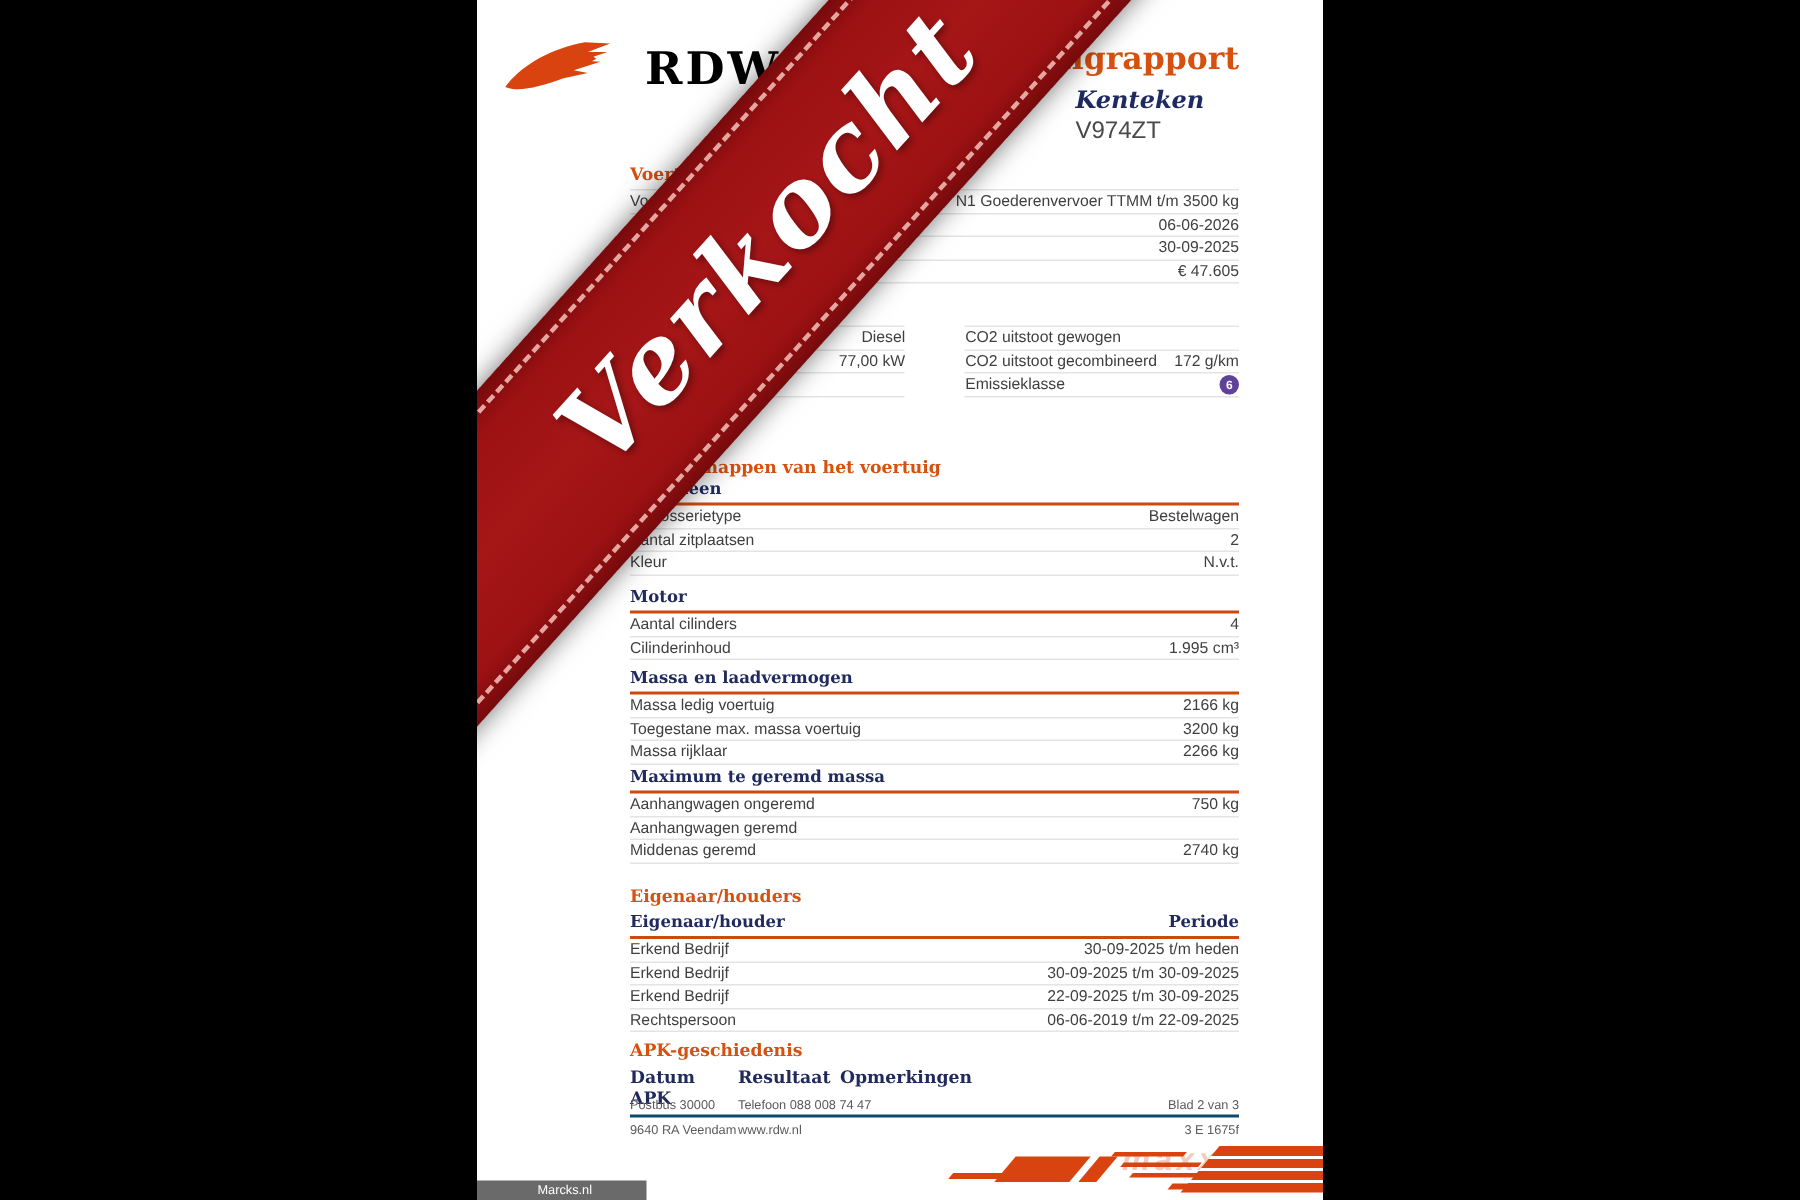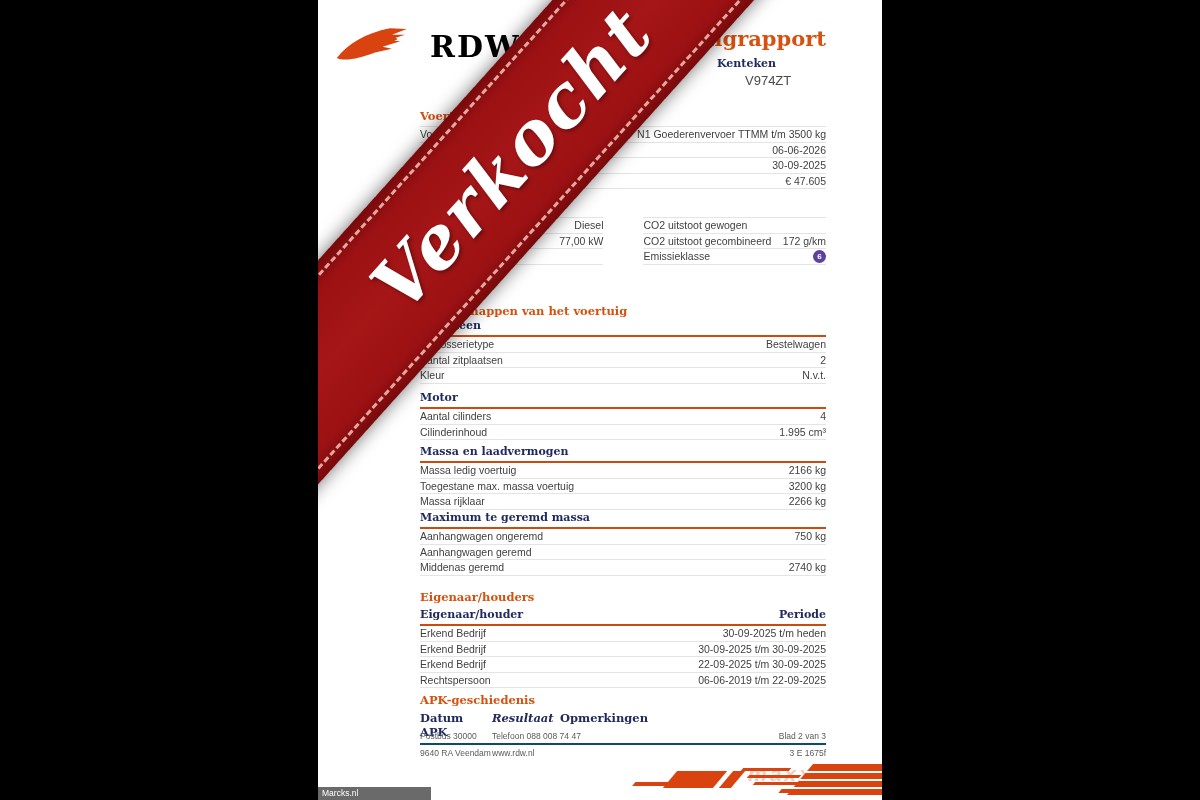--- a/index.html
+++ b/index.html
@@ -6,22 +6,22 @@
   #screen{position:relative;width:1200px;height:800px;background:#000;overflow:hidden;
           font-family:"Liberation Sans",sans-serif;}
   .page{position:absolute;left:318px;top:0;width:564px;height:800px;background:#ffffff;overflow:hidden;}
 
   
   .logo{position:absolute;left:16px;top:20px;display:flex;align-items:center;gap:12px;}
   .logo-text{font-family:"DejaVu Serif",serif;font-weight:bold;font-size:30px;color:#000000;letter-spacing:2px;}
   .report-title{position:absolute;right:56px;top:26px;font-family:"DejaVu Serif",serif;font-weight:bold;
                 font-size:21px;color:#d6510f;}
   .kenteken{position:absolute;left:399px;top:57px;}
-  .kenteken .klabel{font-family:"DejaVu Serif",serif;font-weight:bold;font-size:11px;color:#1f2a63;display:block;}
-  .kenteken .kvalue{font-size:13px;color:#4a4a4a;display:block;margin-top:3px;margin-left:28px;}
+  .kenteken .klabel{font-family:"DejaVu Serif",serif;font-weight:bold;font-size:16px;color:#1f2a63;display:block;font-style:italic;}
+  .kenteken .kvalue{font-size:16px;color:#4a4a4a;display:block;margin-top:3px;}
 
   
   .content{position:absolute;left:102px;top:0;width:406px;height:800px;}
   .sectitle{font-family:"DejaVu Serif",serif;font-weight:bold;font-size:11.5px;color:#d6510f;}
   .subhead{font-family:"DejaVu Serif",serif;font-weight:bold;font-size:11px;color:#202a5e;
            padding-bottom:3px;border-bottom:2px solid #cc4a10;}
   .rows{width:100%;}
   .row{display:flex;justify-content:space-between;align-items:center;height:14.6px;
        border-bottom:1px solid #e4e4e4;font-size:10.5px;color:#3f3f3f;}
   .row.topline{border-top:1px solid #e4e4e4;}
@@ -39,21 +39,21 @@
 
   
   .ownerhead{display:flex;justify-content:space-between;align-items:flex-end;
              border-bottom:2px solid #cc4a10;padding-bottom:3px;}
   .ownerhead span{font-family:"DejaVu Serif",serif;font-weight:bold;font-size:11px;color:#202a5e;}
 
   
   .apkhead{display:flex;border-bottom:2px solid #0c4a6e;padding-bottom:4px;}
   .apkhead span{font-family:"DejaVu Serif",serif;font-weight:bold;font-size:11.5px;color:#202a5e;}
   .apkhead .c1{width:72px;}
-  .apkhead .c2{width:68px;font-style:italic;}
+  .apkhead .c2{width:68px;}
 
   
   .footrow{display:flex;font-size:8.5px;color:#5a5a5a;}
   .footrow .f1{width:72px;}
   .footrow .f2{flex:1;}
   .footrow .f3{text-align:left;}
 
   
   .ribbon{position:absolute;left:-257px;top:83px;width:900px;height:150px;transform:rotate(-48deg);
           background:linear-gradient(180deg,#760a0c 0%,#9c1113 14%,#a51617 50%,#9c1113 86%,#760a0c 100%);
@@ -68,21 +68,21 @@
   
   .maxxlogo{position:absolute;left:312px;top:762px;width:260px;height:38px;}
   .bar{position:absolute;background:#d8430f;transform:skewX(-40deg);}
   .truckbody{position:absolute;left:170px;top:2px;width:112px;height:31px;transform:skewX(-40deg);
       background:linear-gradient(180deg,#d8430f 0 7px,#fff 7px 9px,#d8430f 9px 15px,#fff 15px 17px,
                  #d8430f 17px 23px,#fff 23px 25px,#d8430f 25px 31px);}
   .watermark{position:absolute;left:118px;top:0px;font-size:21px;font-weight:bold;font-style:italic;
       color:rgba(216,67,15,0.28);letter-spacing:3px;}
 
   .statusbar{position:absolute;left:0;bottom:0;width:113px;height:13px;background:#6a6a6a;z-index:20;
-      color:#fff;font-size:8.5px;line-height:13px;padding-left:4px;box-sizing:border-box;}
+      color:#fff;font-size:8.5px;line-height:13px;padding-left:4px;box-sizing:border-box;text-align:center;}
 </style>
 </head>
 <body>
 
 <div id="screen">
   <div class="page">
 
     <div class="logo">
       <span>
         <svg width="84" height="48" viewBox="0 0 90 50">

